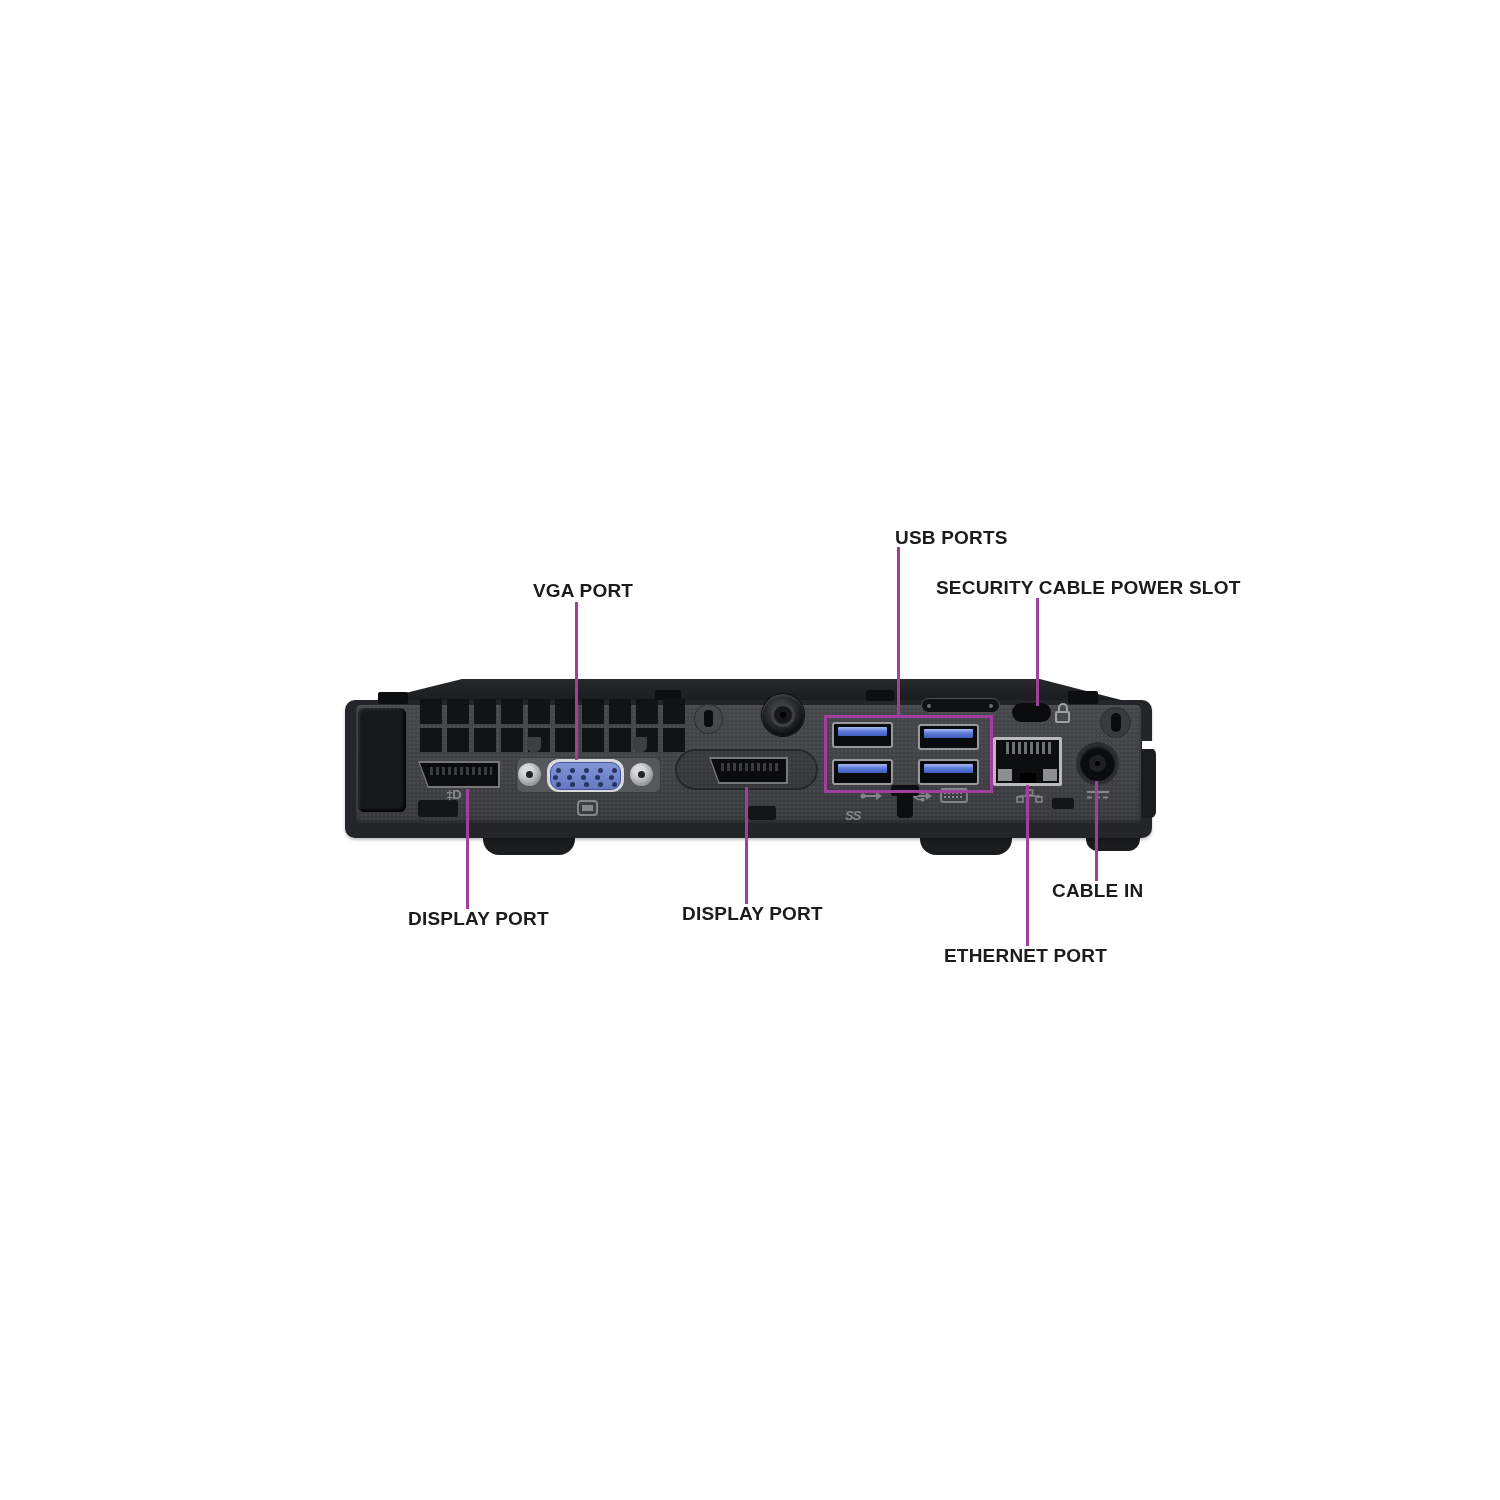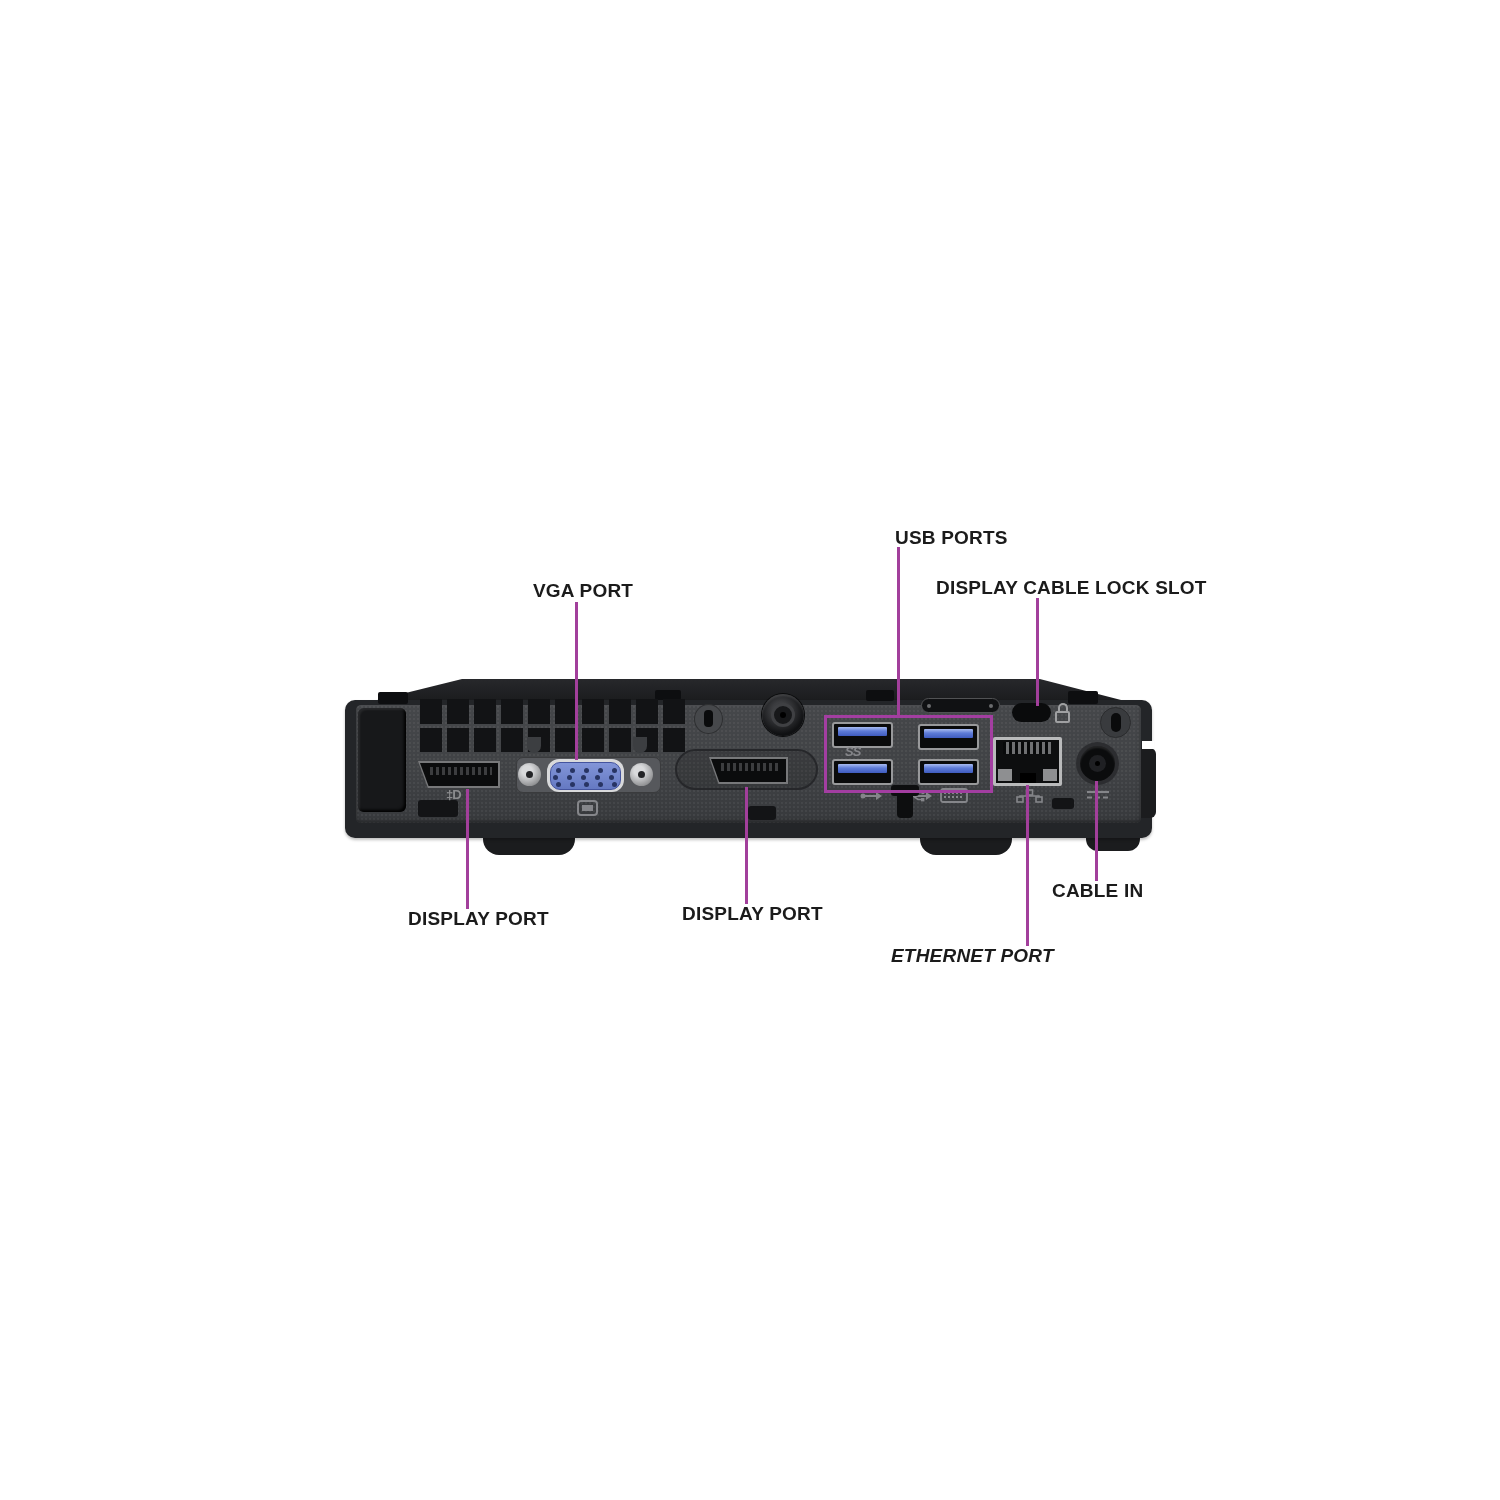--- a/index.html
+++ b/index.html
@@ -196,21 +196,21 @@
     </div>
   <div class="usb-port" style="left:832px;top:759px;">
       <div class="tongue"></div>
     </div>
   <div class="usb-port" style="left:918px;top:759px;">
       <div class="tongue"></div>
     </div>
   <div class="usb-clip-head"></div>
   <div class="usb-clip-body"></div>
 
-  <div class="glyph ss-glyph" style="left:845px;top:744px;">SS</div>
+  <div class="glyph ss-glyph" style="left:845px;top:808px;">SS</div>
   <svg class="bar-icon" style="left:860px;top:790px;" width="22" height="12">
     <line x1="2" y1="6" x2="18" y2="6" stroke="#85868a" stroke-width="2"></line>
     <polygon points="16,2 22,6 16,10" fill="#85868a"></polygon>
     <circle cx="3" cy="6" r="2.5" fill="#85868a"></circle>
   </svg>
 
   <svg class="bar-icon" style="left:905px;top:789px;" width="28" height="14">
     <line x1="2" y1="7" x2="22" y2="7" stroke="#85868a" stroke-width="2"></line>
     <polygon points="21,3 27,7 21,11" fill="#85868a"></polygon>
     <circle cx="3" cy="7" r="2.4" fill="#85868a"></circle>
@@ -280,20 +280,20 @@
 
   <div class="leader" style="left:575px;top:602px;height:158px;"></div>
   <div class="leader" style="left:897px;top:547px;height:170px;"></div>
   <div class="leader" style="left:1036px;top:598px;height:108px;"></div>
   <div class="leader" style="left:466px;top:789px;height:120px;"></div>
   <div class="leader" style="left:745px;top:787px;height:117px;"></div>
   <div class="leader" style="left:1026px;top:785px;height:161px;"></div>
   <div class="leader" style="left:1095px;top:781px;height:100px;"></div>
 
   <div class="callout-label" style="left:895px;top:527px;">USB PORTS</div>
-  <div class="callout-label" style="left:936px;top:577px;">DISPLAY CABLE LOCK SLOT</div>
+  <div class="callout-label" style="left:936px;top:577px;">SECURITY CABLE POWER SLOT</div>
   <div class="callout-label" style="left:533px;top:580px;">VGA PORT</div>
   <div class="callout-label" style="left:408px;top:908px;">DISPLAY PORT</div>
   <div class="callout-label" style="left:682px;top:903px;">DISPLAY PORT</div>
   <div class="callout-label" style="left:1052px;top:880px;">CABLE IN</div>
-  <div class="callout-label" style="left:891px;top:945px;font-style:italic;">ETHERNET PORT</div>
+  <div class="callout-label" style="left:944px;top:945px;">ETHERNET PORT</div>
 
 </div>
 
 </body></html>

